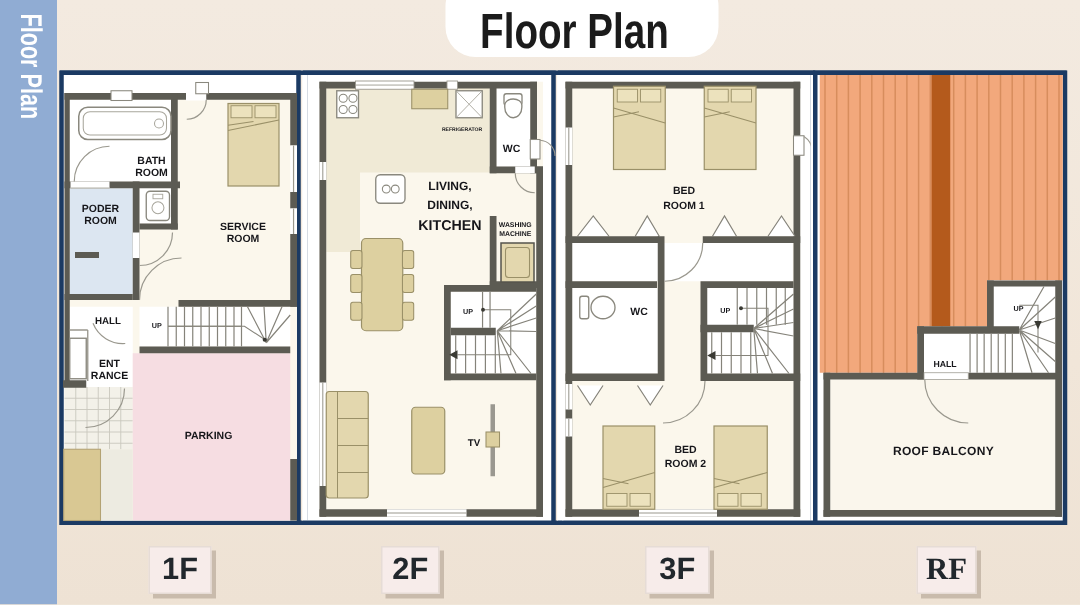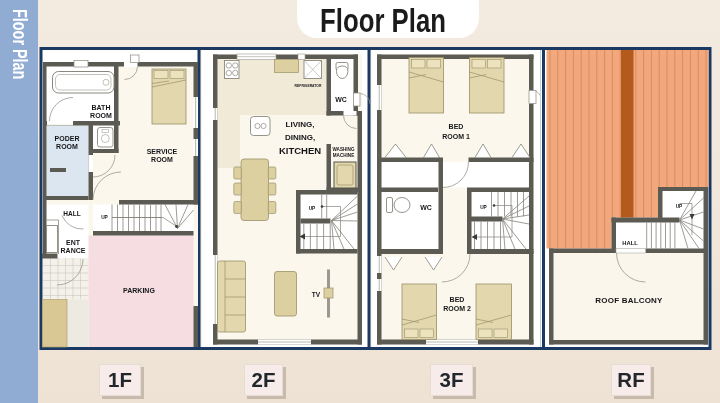--- a/index.html
+++ b/index.html
@@ -522,17 +522,17 @@
 
 <rect x="201.5" y="50" width="3.6" height="297" fill="#ffffff"></rect>
 
 <rect x="371.4" y="50" width="4.1" height="297" fill="#ffffff"></rect>
 
 <rect x="540.5" y="50" width="1.5" height="297" fill="#ffffff"></rect>
 </svg>
 
 <div class="flab" style="left:99px;width:42px;">1F</div>
 
-<div class="flab" style="left:244px;width:39px;">2F</div>
+<div class="flab" style="left:254px;width:39px;">2F</div>
 
 <div class="flab" style="left:430px;width:43px;">3F</div>
 
-<div class="flab" style="left:611px;width:40px;">RF</div>
+<div class="flab" style="left:611px;width:40px;font-family:Liberation Serif, serif;">RF</div>
 
 </body></html>

